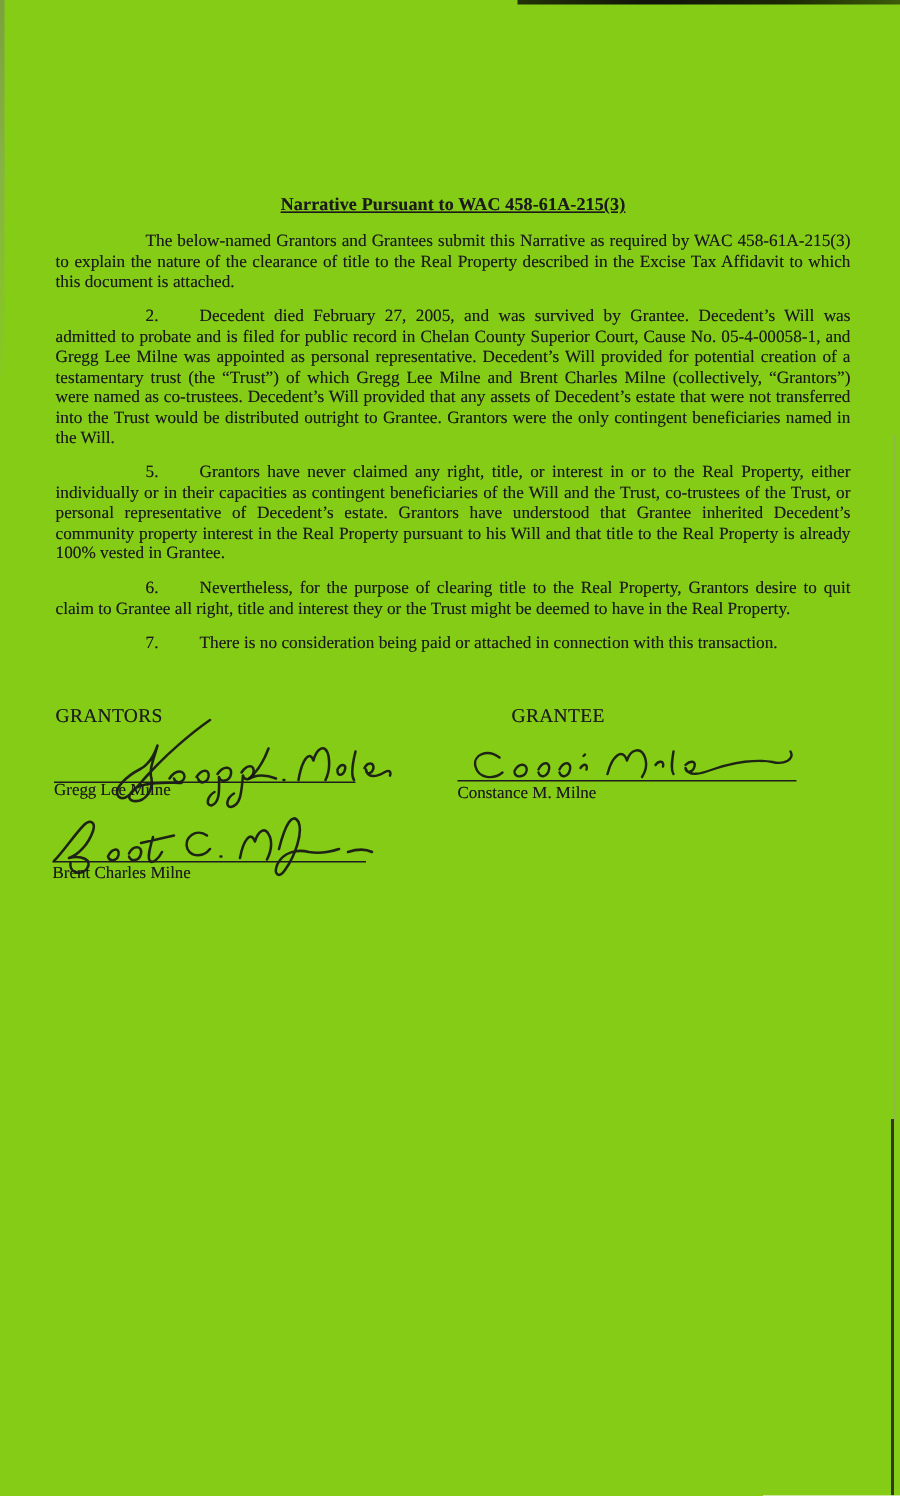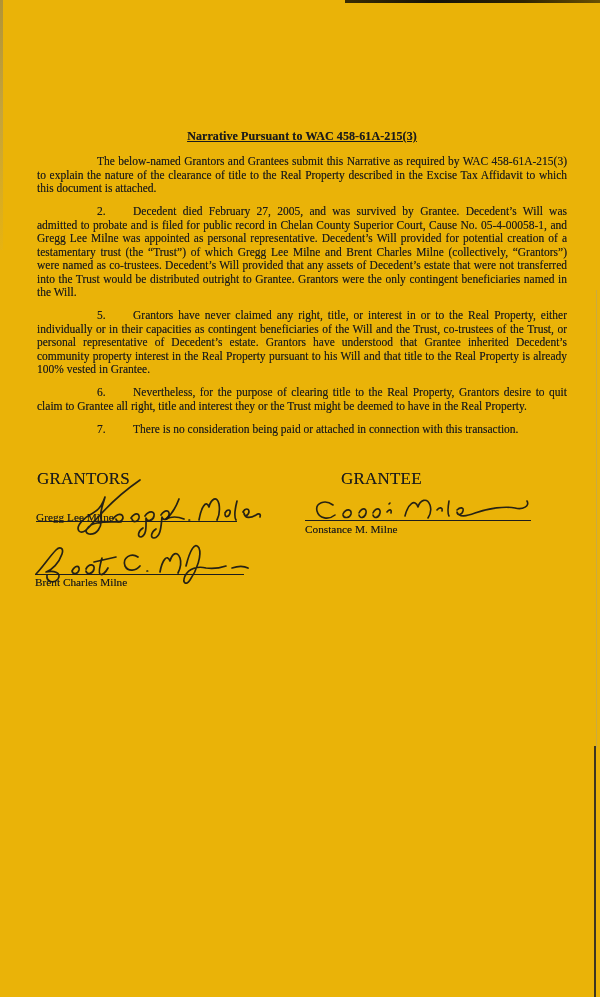--- a/index.html
+++ b/index.html
@@ -1,19 +1,19 @@
 <!DOCTYPE html>
 <html><head>
 <meta charset="utf-8">
 <style>
   html,body{margin:0;padding:0;background:#ffffff;}
   .page{
     position:relative;
     width:600px;height:997px;
-    background:#eab308;
+    background:#84cc16;
     overflow:hidden;
     font-family:"Liberation Serif","DejaVu Serif",serif;
     color:#1b1b1b;
     text-shadow:0 0 0.4px rgba(25,25,25,0.55);
   }
   
   .artifact-top{position:absolute;left:345px;top:0;width:255px;height:3px;
     background:linear-gradient(90deg,rgba(0,0,0,.75),rgba(10,10,10,.95) 35%,rgba(0,0,0,.8) 70%,rgba(0,0,0,.55));}
   .artifact-right-low{position:absolute;left:594px;top:746px;width:2px;height:251px;background:#242424;opacity:.88;}
   .artifact-right-mid{position:absolute;left:596px;top:290px;width:1px;height:458px;background:#9a9a9a;opacity:.38;}
@@ -26,29 +26,29 @@
   }
   p.body-par{
     margin:9.5px 0 0 0;
     font-size:11.5px;line-height:13.5px;
     text-align:justify;text-indent:60px;
   }
   p.body-par.first{margin-top:2px;}
   .num{display:inline-block;width:36px;text-indent:0;}
   
   .sig-section{position:relative;height:150px;margin-top:33px;}
-  .sig-heading{position:absolute;top:0;font-size:17px;letter-spacing:.2px;}
+  .sig-heading{position:absolute;top:0;font-size:13px;letter-spacing:.2px;}
   .h-grantors{left:0;}
   .h-grantee{left:276px;margin-left:28px;}
   .sig-line{position:absolute;height:1.2px;background:#1d1d1d;}
   .line-g1{left:-1px;top:51.5px;width:201px;}
   .line-g2{left:-2px;top:104.5px;width:209px;}
   .line-ge{left:268px;top:50.5px;width:226px;}
   .sig-name{position:absolute;font-size:11.3px;line-height:12px;}
-  .name-g1{left:-1px;top:42px;}
+  .name-g1{left:-1px;top:52px;}
   .name-g2{left:-2px;top:107px;}
   .name-ge{left:268px;top:53.5px;}
   .sig-svg{position:absolute;overflow:visible;}
   .svg-g1{left:2px;top:10px;}
   .svg-g2{left:-3px;top:75px;}
   .svg-ge{left:272px;top:28px;}
   .sig-svg path{fill:none;stroke:#161616;stroke-width:1.7;stroke-linecap:round;stroke-linejoin:round;opacity:.92;}
   .svg-ge path{stroke-width:1.6;}
 </style>
 </head>

